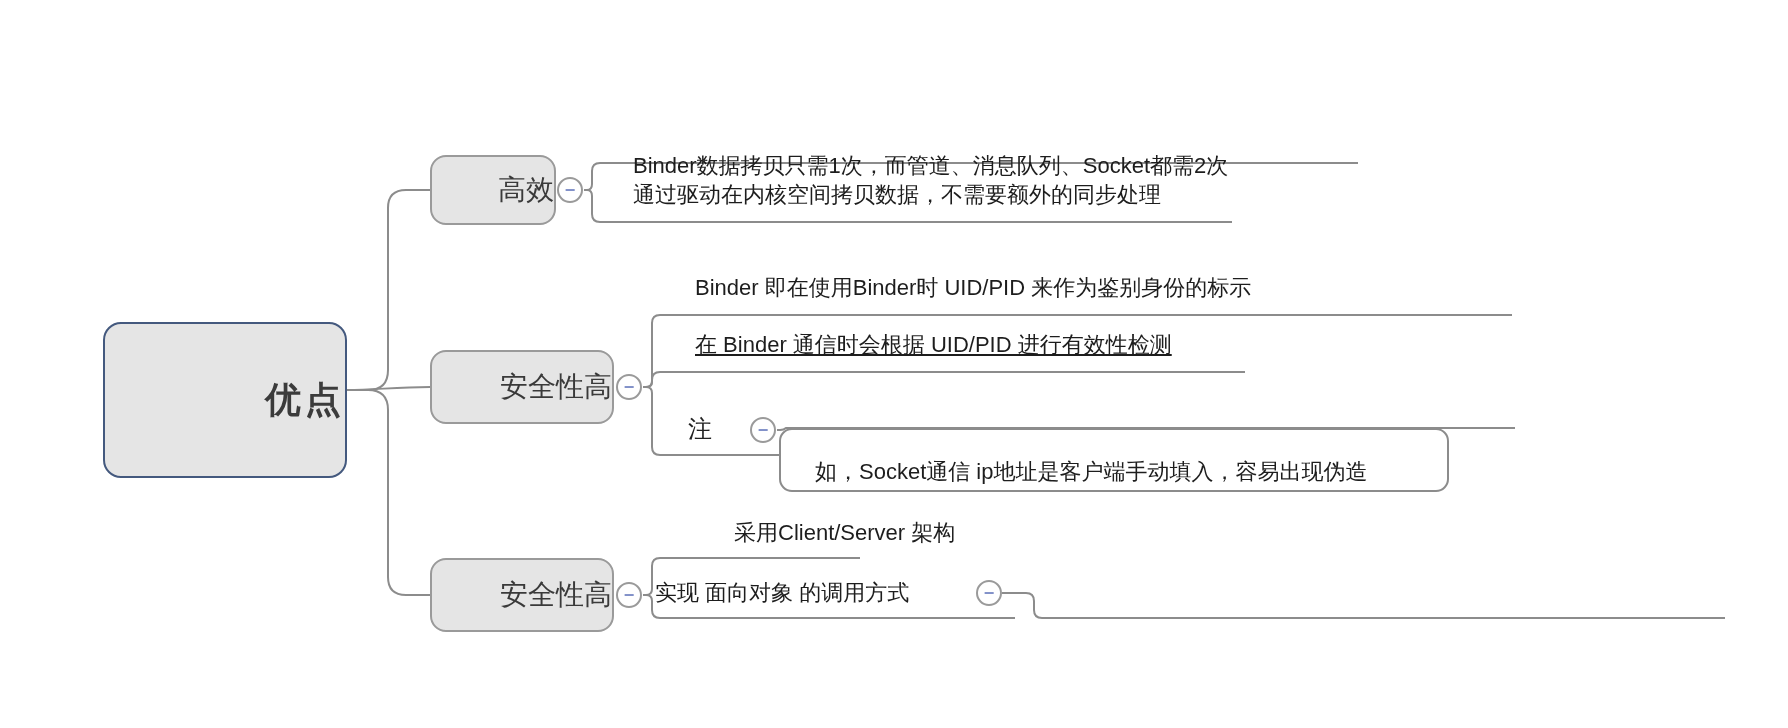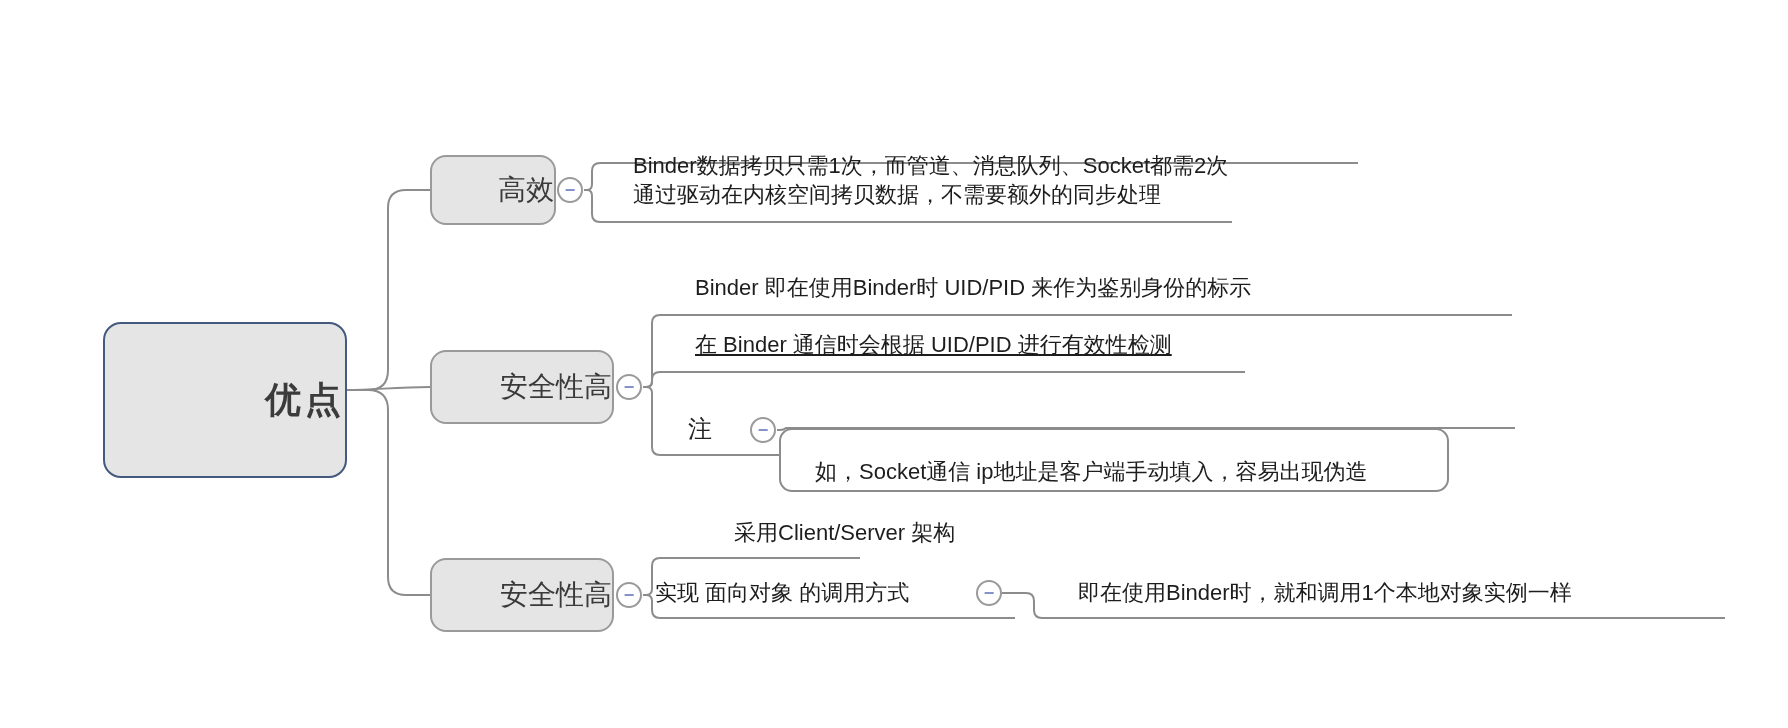--- a/index.html
+++ b/index.html
@@ -113,15 +113,14 @@
     <span>安全性高</span>
   </div>
   <div class="toggle" style="left:616px;top:582px;">
     <span>−</span>
   </div>
   <div class="leaf" style="left:694px;top:519px;margin-left:40px;">采用Client/Server 架构</div>
   <div class="leaf" style="left:655px;top:579px;">实现 面向对象 的调用方式</div>
   <div class="toggle" style="left:976px;top:580px;">
     <span>−</span>
   </div>
-  <div class="leaf" style="left:1078px;top:579px;">即在使用Binder时，就和调用1个本地对象实例一样</div>
 
 </div>
 
 </body></html>

